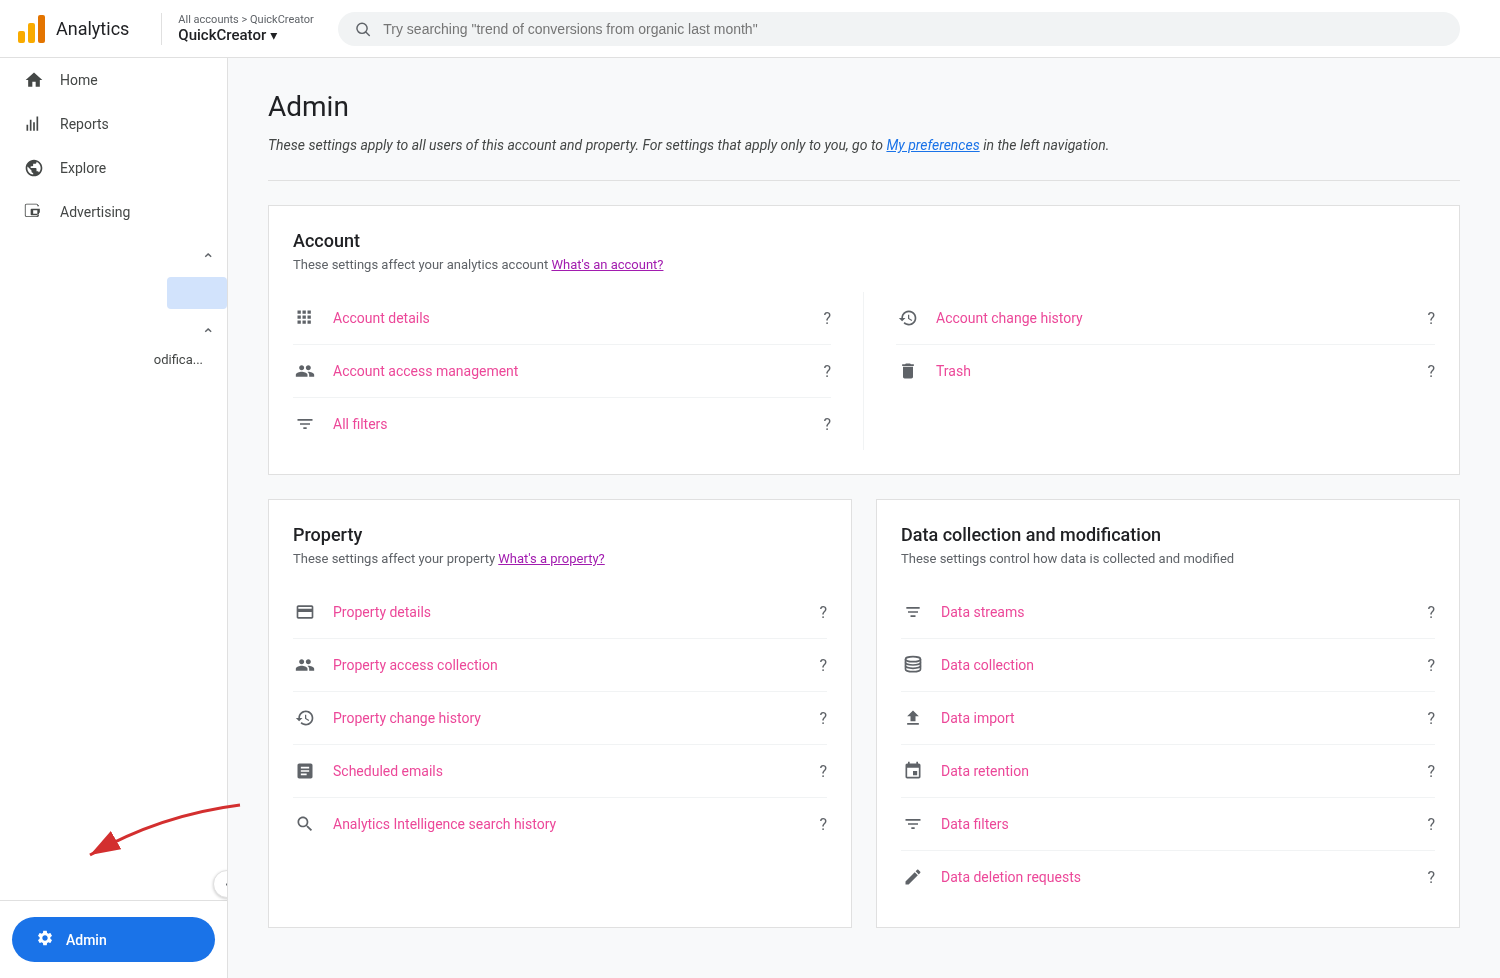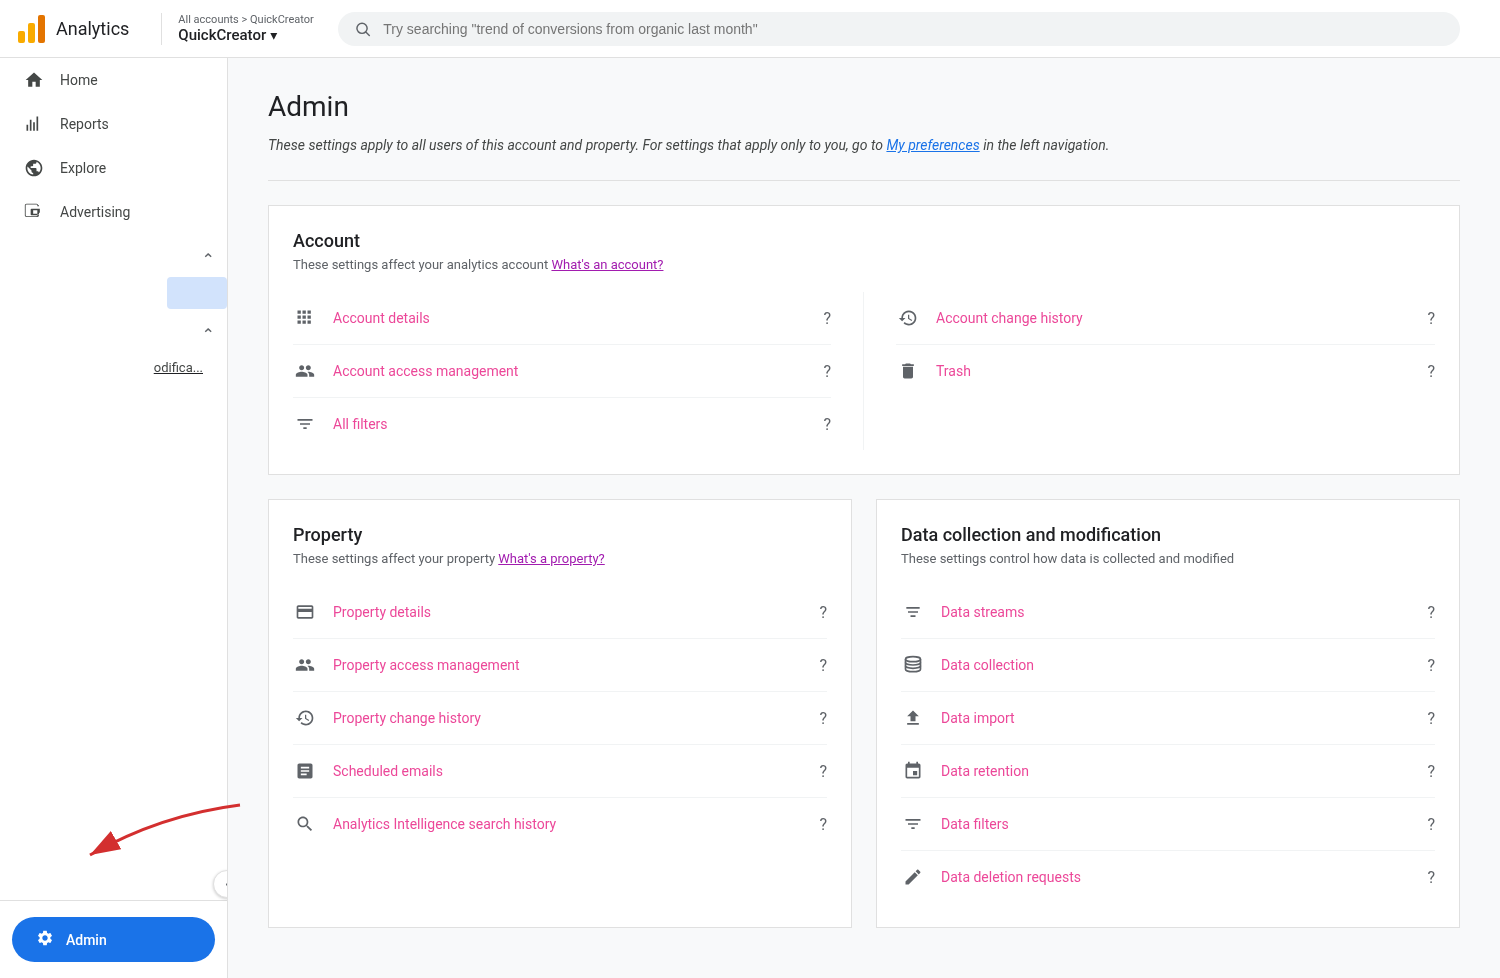--- a/index.html
+++ b/index.html
@@ -331,21 +331,21 @@
     </div>
 
     <div style="margin: 16px 0; display: flex; flex-direction: column; align-items: flex-end; position: relative;">
       <div style="display: flex; justify-content: flex-end; padding-right: 12px; margin-bottom: 8px;">
         <span style="color: #5f6368; font-size: 16px;">⌃</span>
       </div>
       <div style="width: 60px; height: 32px; background: #d2e3fc; border-radius: 4px; margin-right: 0; align-self: flex-end;"></div>
       <div style="display: flex; justify-content: flex-end; padding-right: 12px; margin-top: 16px;">
         <span style="color: #5f6368; font-size: 16px;">⌃</span>
       </div>
-      <div style="display: flex; justify-content: center; padding-right: 24px; margin-top: 16px; text-decoration: underline;">
+      <div style="display: flex; justify-content: center; padding-right: 24px; margin-top: 8px;">
         <span style="font-size: 13px; color: #444746;">odifica...</span>
       </div>
     </div>
 
     <div class="sidebar-bottom">
       <div class="admin-button">
         <span>
           <svg width="18" height="18" viewBox="0 0 24 24" fill="white">
               <path d="M19.14,12.94c0.04-0.3,0.06-0.61,0.06-0.94c0-0.32-0.02-0.64-0.07-0.94l2.03-1.58c0.18-0.14,0.23-0.41,0.12-0.61 l-1.92-3.32c-0.12-0.22-0.37-0.29-0.59-0.22l-2.39,0.96c-0.5-0.38-1.03-0.7-1.62-0.94L14.4,2.81c-0.04-0.24-0.24-0.41-0.48-0.41 h-3.84c-0.24,0-0.43,0.17-0.47,0.41L9.25,5.35C8.66,5.59,8.12,5.92,7.63,6.29L5.24,5.33c-0.22-0.08-0.47,0-0.59,0.22L2.74,8.87 C2.62,9.08,2.66,9.34,2.86,9.48l2.03,1.58C4.84,11.36,4.8,11.69,4.8,12s0.02,0.64,0.07,0.94l-2.03,1.58 c-0.18,0.14-0.23,0.41-0.12,0.61l1.92,3.32c0.12,0.22,0.37,0.29,0.59,0.22l2.39-0.96c0.5,0.38,1.03,0.7,1.62,0.94l0.36,2.54 c0.05,0.24,0.24,0.41,0.48,0.41h3.84c0.24,0,0.44-0.17,0.47-0.41l0.36-2.54c0.59-0.24,1.13-0.56,1.62-0.94l2.39,0.96 c0.22,0.08,0.47,0,0.59-0.22l1.92-3.32c0.12-0.22,0.07-0.47-0.12-0.61L19.14,12.94z M12,15.6c-1.98,0-3.6-1.62-3.6-3.6 s1.62-3.6,3.6-3.6s3.6,1.62,3.6,3.6S13.98,15.6,12,15.6z"></path>
             </svg>
@@ -465,21 +465,21 @@
           <span class="help-icon">?</span>
         </div>
 
         <div class="settings-item">
           <div class="settings-item-left">
             <span class="settings-item-icon">
               <svg width="20" height="20" viewBox="0 0 24 24" fill="#5f6368">
                   <path d="M16 11c1.66 0 2.99-1.34 2.99-3S17.66 5 16 5c-1.66 0-3 1.34-3 3s1.34 3 3 3zm-8 0c1.66 0 2.99-1.34 2.99-3S9.66 5 8 5C6.34 5 5 6.34 5 8s1.34 3 3 3zm0 2c-2.33 0-7 1.17-7 3.5V19h14v-2.5c0-2.33-4.67-3.5-7-3.5zm8 0c-.29 0-.62.02-.97.05 1.16.84 1.97 1.97 1.97 3.45V19h6v-2.5c0-2.33-4.67-3.5-7-3.5z"></path>
                 </svg>
             </span>
-            <span class="settings-item-name">Property access management</span>
+            <span class="settings-item-name">Property access collection</span>
           </div>
           <span class="help-icon">?</span>
         </div>
 
         <div class="settings-item">
           <div class="settings-item-left">
             <span class="settings-item-icon">
               <svg width="20" height="20" viewBox="0 0 24 24" fill="#5f6368">
                   <path d="M13 3c-4.97 0-9 4.03-9 9H1l3.89 3.89.07.14L9 12H6c0-3.87 3.13-7 7-7s7 3.13 7 7-3.13 7-7 7c-1.93 0-3.68-.79-4.94-2.06l-1.42 1.42C8.27 19.99 10.51 21 13 21c4.97 0 9-4.03 9-9s-4.03-9-9-9zm-1 5v5l4.28 2.54.72-1.21-3.5-2.08V8H12z"></path>
                 </svg>

